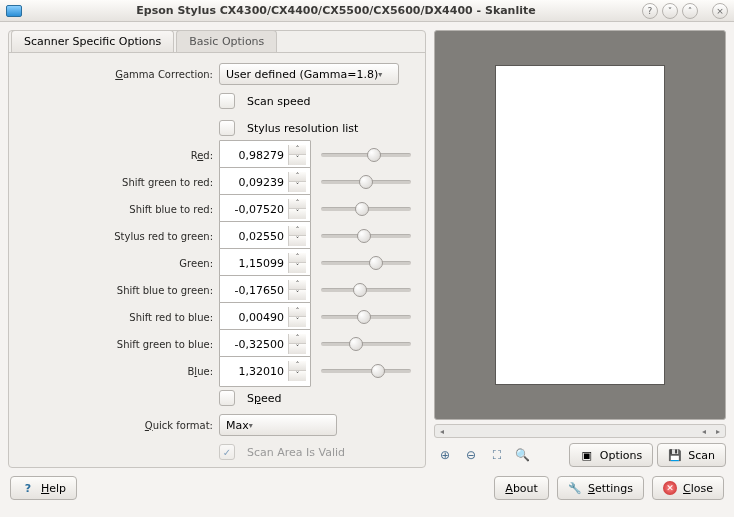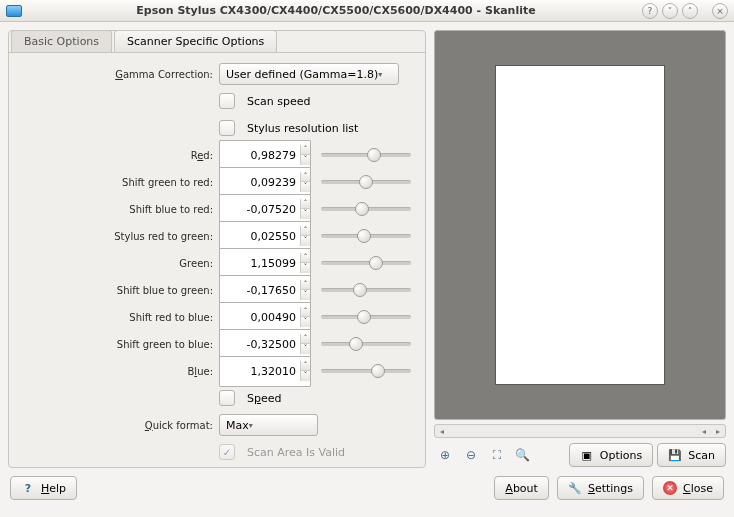--- a/index.html
+++ b/index.html
@@ -25,21 +25,21 @@
 .form-label { width: 200px; text-align: right; padding-right: 6px; font-size: 10px; color: #2b2a28; }
 .form-label u { text-decoration: underline; }
 .form-ctrl { flex: 1; display: flex; align-items: center; gap: 6px; }
 
 .combo { width: 160px; height: 22px; border: 1px solid #b5b2ae; border-radius: 3px; background: linear-gradient(#fff,#e9e6e2); font-size: 11px; padding: 0 6px; display: flex; align-items: center; justify-content: flex-start; cursor: pointer; }
 .combo .chev { font-size: 8px; color: #666; }
 
 .chk { width: 16px; height: 16px; border: 1px solid #b5b2ae; border-radius: 3px; background: linear-gradient(#fff,#eceae6); margin-right: 6px; display: inline-flex; align-items: center; justify-content: center; font-size: 10px; color: #3b6fa0; }
 .chk-label { font-size: 11px; }
 
-.spin { width: 92px; height: 31px; border: 1px solid #b5b2ae; border-radius: 1px; background: #fff; display: flex; align-items: center; padding-left: 12px; }
+.spin { width: 92px; height: 31px; border: 1px solid #b5b2ae; border-radius: 1px; background: #fff; display: flex; align-items: center; }
 .spin input { border: none; width: 68px; text-align: right; font-size: 11px; padding: 0 4px; background: transparent; outline: none; }
 .spin .spnbtns { width: 18px; display: flex; flex-direction: column; border-left: 1px solid #d0cdc9; }
 .spin .sb { height: 10px; font-size: 7px; text-align: center; line-height: 9px; background: linear-gradient(#fdfcfa,#e6e3df); cursor: pointer; }
 .spin .sb:first-child { border-bottom: 1px solid #d0cdc9; }
 
 .slider { flex: 1; height: 20px; display: flex; align-items: center; justify-content: center; position: relative; }
 .slider .track { width: 90px; height: 4px; background: #cfccc8; border-radius: 2px; border-top: 1px solid #b5b2ae; }
 .slider .thumb { position: absolute; left: 50px; width: 14px; height: 14px; border-radius: 7px; background: radial-gradient(circle at 30% 30%, #fff, #d5d2ce); border: 1px solid #9e9a96; }
 
 .right-panel { flex: 1; display: flex; flex-direction: column; gap: 4px; }
@@ -70,22 +70,22 @@
     <div class="tb-btn">˅</div>
     <div class="tb-btn">˄</div>
     <div class="tb-btn" style="margin-left:10px">×</div>
   </div>
 </div>
 
 <div class="content">
 
   <div class="left-panel">
     <div class="tabs">
+      <div class="tab">Scanner Specific Options</div>
       <div class="tab inactive">Basic Options</div>
-      <div class="tab">Scanner Specific Options</div>
     </div>
     <div class="tab-body">
       <div class="form-row">
         <div class="form-label"><u>G</u>amma Correction:</div>
         <div class="form-ctrl">
           <div class="combo" style="width:180px">
             <span>User defined (Gamma=1.8)</span>
             <span class="chev">▾</span>
           </div>
         </div>
@@ -263,21 +263,21 @@
           <div class="form-label"></div>
           <div class="form-ctrl">
         <span class="chk"></span>
         <span class="chk-label">S<u>p</u>eed</span>
       </div>
         </div>
 
       <div class="form-row">
           <div class="form-label"><u>Q</u>uick format:</div>
           <div class="form-ctrl">
-        <div class="combo" style="width:99px">
+        <div class="combo" style="width:118px">
           <span>Max</span>
           <span class="chev">▾</span>
         </div>
       </div>
         </div>
 
       <div class="form-row">
           <div class="form-label"></div>
           <div class="form-ctrl">
         <span class="chk" style="opacity:.6">✓</span>

